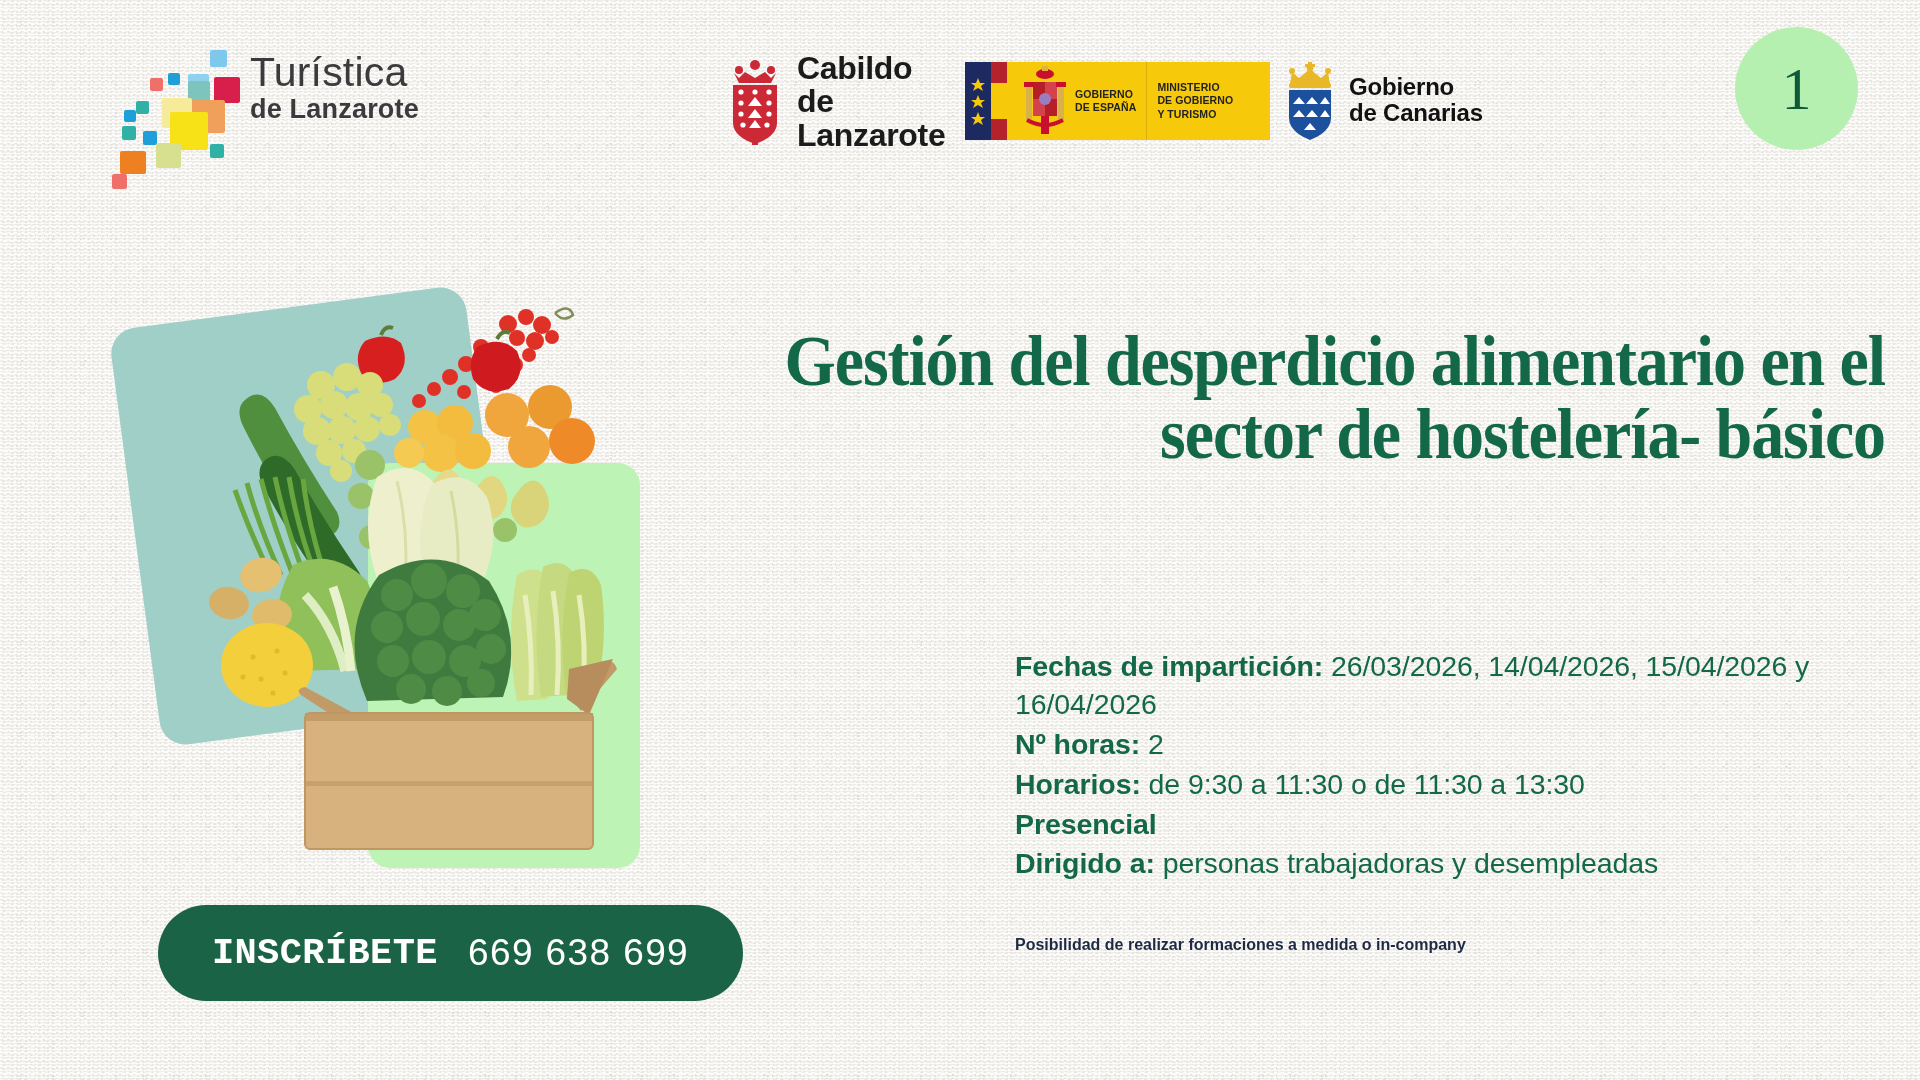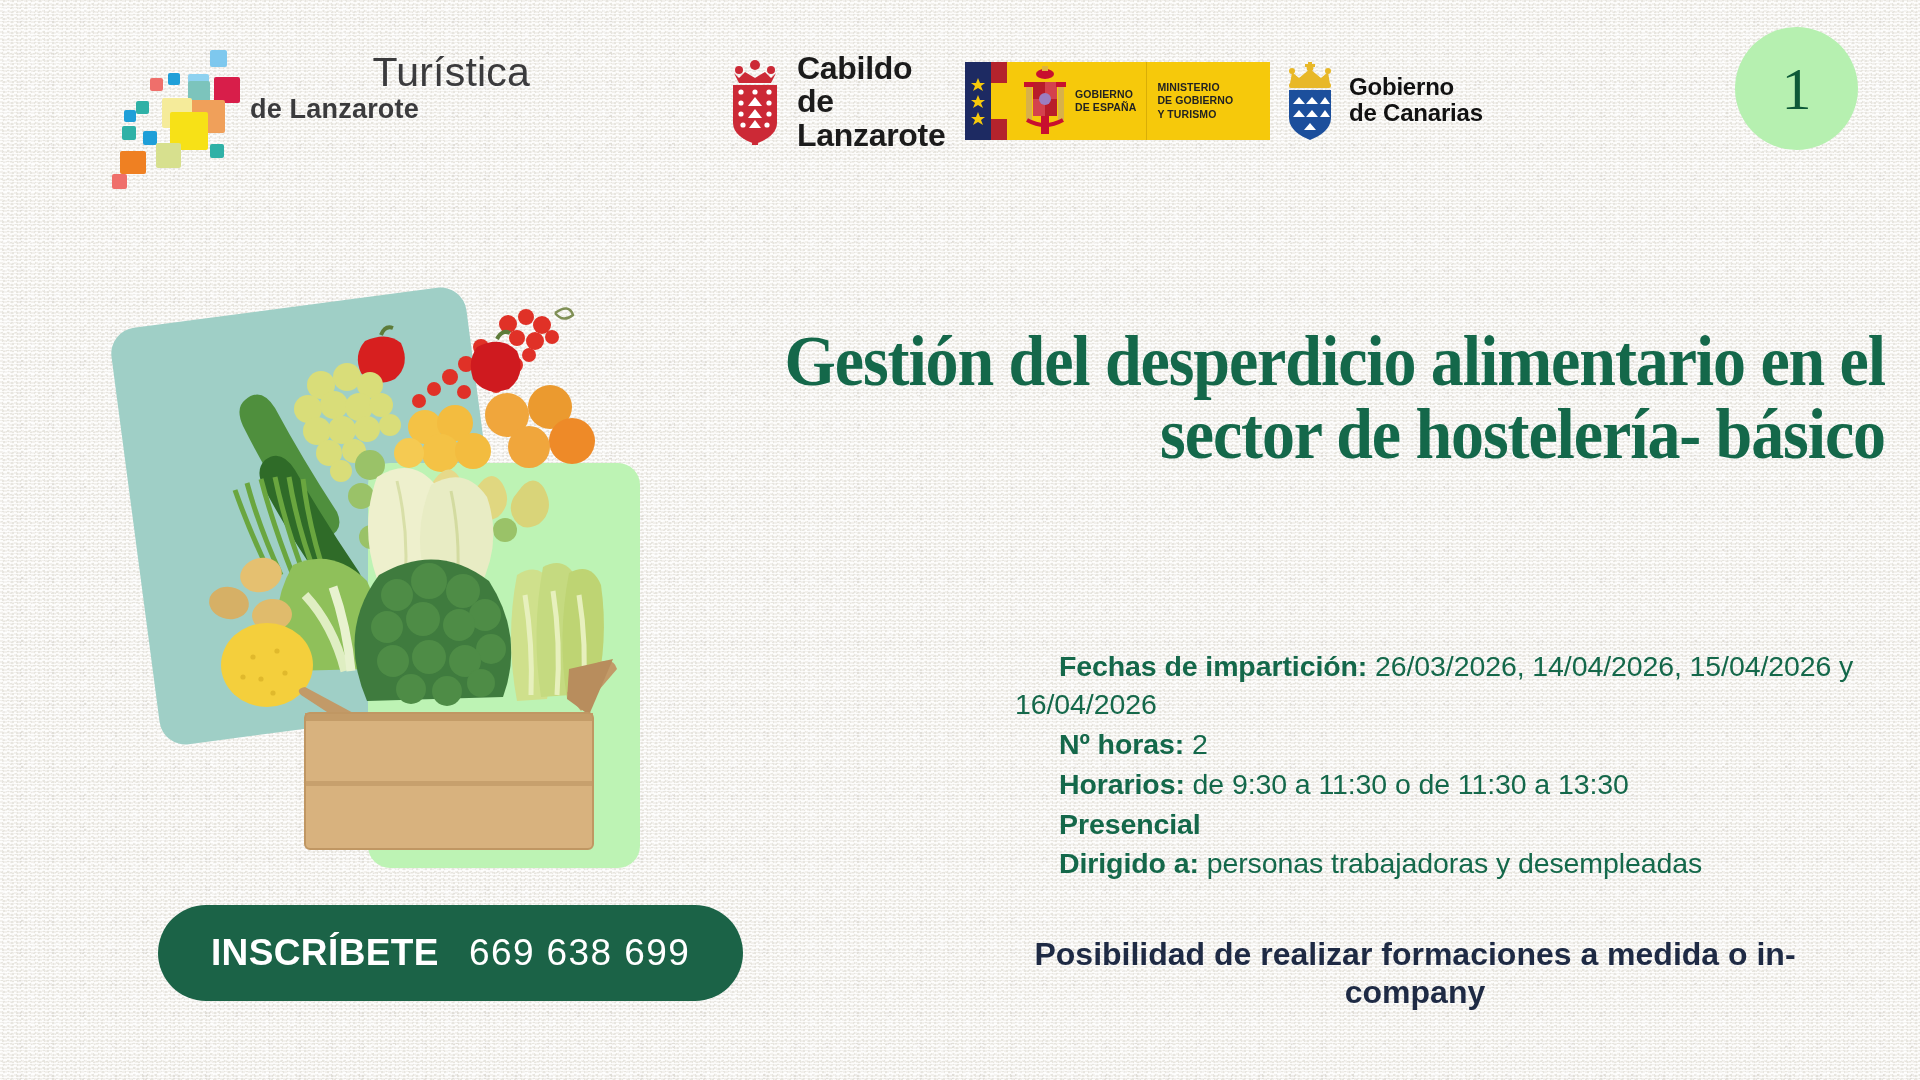--- a/index.html
+++ b/index.html
@@ -28,21 +28,21 @@
 
   
   #logo-federacion{ position:absolute; left:110px; top:48px; width:420px; height:145px; }
   #logo-mosaic{ position:absolute; left:0; top:0; width:140px; height:145px; }
   #logo-mosaic i{ position:absolute; display:block; border-radius:2px; }
   #logo-federacion .logo-words{
     position:absolute; left:140px; top:4px; width:280px;
     color:#3b3b3d; line-height:1.02; letter-spacing:.2px;
   }
   .fed-l1{ font-size:41px; font-weight:400; }
-  .fed-l2{ font-size:41px; font-weight:400;text-align:right; }
+  .fed-l2{ font-size:41px; font-weight:400; }
   .fed-l3{ font-size:27px; font-weight:700; margin-top:2px; }
 
   
   #logo-cabildo{ position:absolute; left:725px; top:52px; width:230px; height:100px; display:flex; align-items:center; gap:12px; }
   #cabildo-shield{ width:60px; height:86px; position:relative; }
   #logo-cabildo .cab-text{ color:#1b1b1b; font-size:32px; font-weight:700; line-height:1.05; letter-spacing:-.3px; }
 
   
   #logo-gobierno-espana{
     position:absolute; left:965px; top:62px; width:305px; height:78px;
@@ -90,35 +90,35 @@
     color:#14684a; text-align:right; letter-spacing:-1.2px;
     transform:scaleX(.93); transform-origin:right center;
   }
 
   
   #course-details{
     position:absolute; left:1015px; top:648px; width:880px;
     color:#14684a; font-size:28.5px; line-height:1.33; letter-spacing:-.1px;
   }
   #course-details .row{ margin-bottom:2px; }
-  #course-details .lbl{ font-weight:700;margin-left:44px; }
+  #course-details .lbl{ font-weight:700; }
   #course-details .val{ font-weight:400; }
   #incompany-note{
     position:absolute; left:1015px; top:935px; width:800px;
-    text-align:center; color:#1e2a44; font-weight:700;
-    font-size:32px; line-height:1.2;
+    color:#1e2a44; font-weight:700;
+    font-size:16px; line-height:1.2;
   }
 
   
   #cta-inscribete{
     position:absolute; left:158px; top:905px; width:585px; height:96px;
     background:#1b6347; border-radius:48px;
     display:flex; align-items:center; justify-content:center; gap:30px;
   }
-  #cta-inscribete .cta-label{ color:#fff; font-size:37px; font-weight:700; letter-spacing:.4px; }
+  #cta-inscribete .cta-label{ color:#fff; font-size:37px; font-weight:700; letter-spacing:.4px;font-family:Liberation Mono, monospace; }
   #cta-inscribete .cta-phone{ color:#fff; font-size:37px; font-weight:400; letter-spacing:1.4px; }
 </style>
 </head>
 <body>
 
 <div id="paper-texture"></div>
 
 <div class="stage">
 
   <div id="header-bar">

